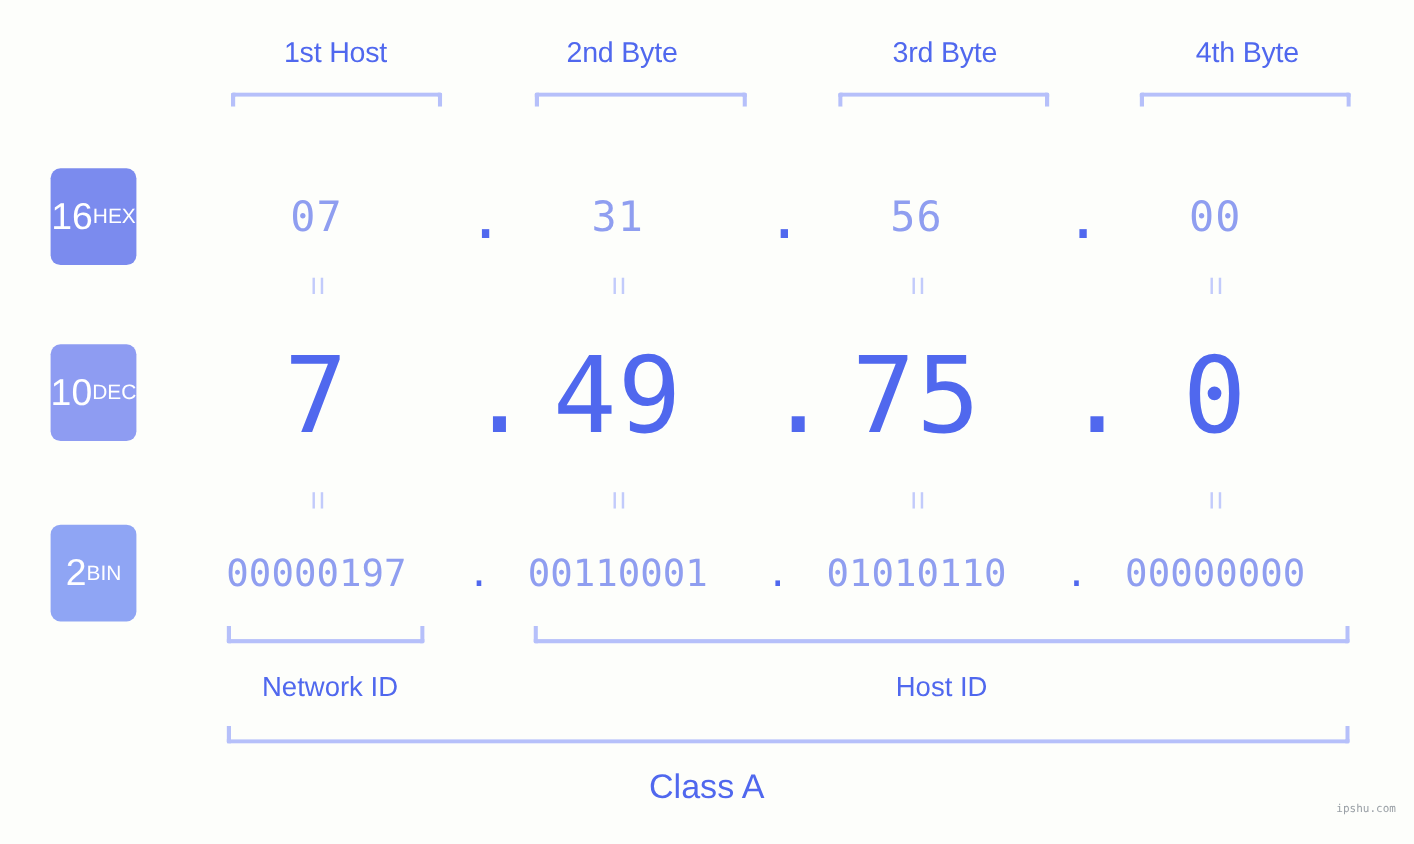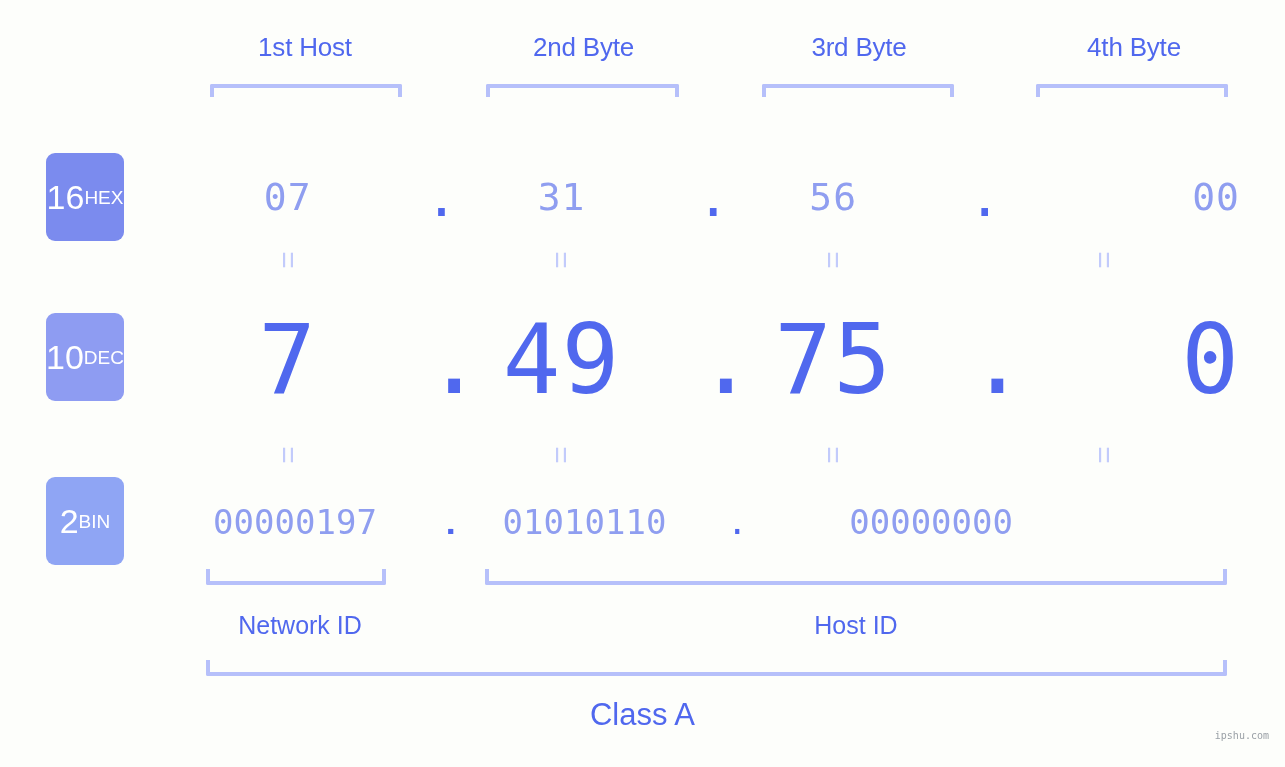--- a/index.html
+++ b/index.html
@@ -137,21 +137,21 @@
   }
   #row-bin .dot {
     font-size: 34px;
     color: #5068ee;
   }
 
   
   .c1 { width: 290px; }
   .c2 { width: 285px; }
   .c3 { width: 285px; }
-  .c4 { width: 285px; text-align: right; }
+  .c4 { width: 285px; }
 
   
   .eqrow {
     position: absolute;
     left: 150px;
     width: 1090px;
     height: 30px;
     display: flex;
     align-items: center;
   }
@@ -197,21 +197,21 @@
     font-family: "DejaVu Sans Mono", monospace;
     letter-spacing: 0px;
   }
 </style>
 </head>
 <body>
 
 <div id="stage">
 
   <div class="byte-label" style="left:210px; width:190px;">1st Host</div>
-  <div class="byte-label" style="left:487px; width:193px;">2nd Byte</div>
+  <div class="byte-label" style="left:469px; width:193px;">2nd Byte</div>
   <div class="byte-label" style="left:763px; width:192px;">3rd Byte</div>
   <div class="byte-label" style="left:1038px; width:192px;">4th Byte</div>
 
   <div class="bracket-down" style="left:210px; top:84px; width:192px;"></div>
   <div class="bracket-down" style="left:486px; top:84px; width:193px;"></div>
   <div class="bracket-down" style="left:762px; top:84px; width:192px;"></div>
   <div class="bracket-down" style="left:1036px; top:84px; width:192px;"></div>
 
   <div class="badge" id="badge-hex">
     <span class="num">16</span>
@@ -262,20 +262,21 @@
     <div class="eq c2">=</div>
     <div style="width:1px;"></div>
     <div class="eq c3">=</div>
     <div style="width:1px;"></div>
     <div class="eq c4">=</div>
   </div>
 
   <div class="row" id="row-bin">
     <div class="cell c1">00000197</div>
     <div class="dot" style="width:1px;">.</div>
+    <div class="cell c2">00110001</div>
     <div class="dot" style="width:1px;">.</div>
     <div class="cell c3">01010110</div>
     <div class="dot" style="width:1px;">.</div>
     <div class="cell c4">00000000</div>
   </div>
 
   <div class="bracket-up" style="left:206px; top:569px; width:180px;"></div>
   <div class="bracket-up" style="left:485px; top:569px; width:742px;"></div>
 
   <div class="section-label" style="left:485px; top:611px; width:742px;">Host ID</div>

